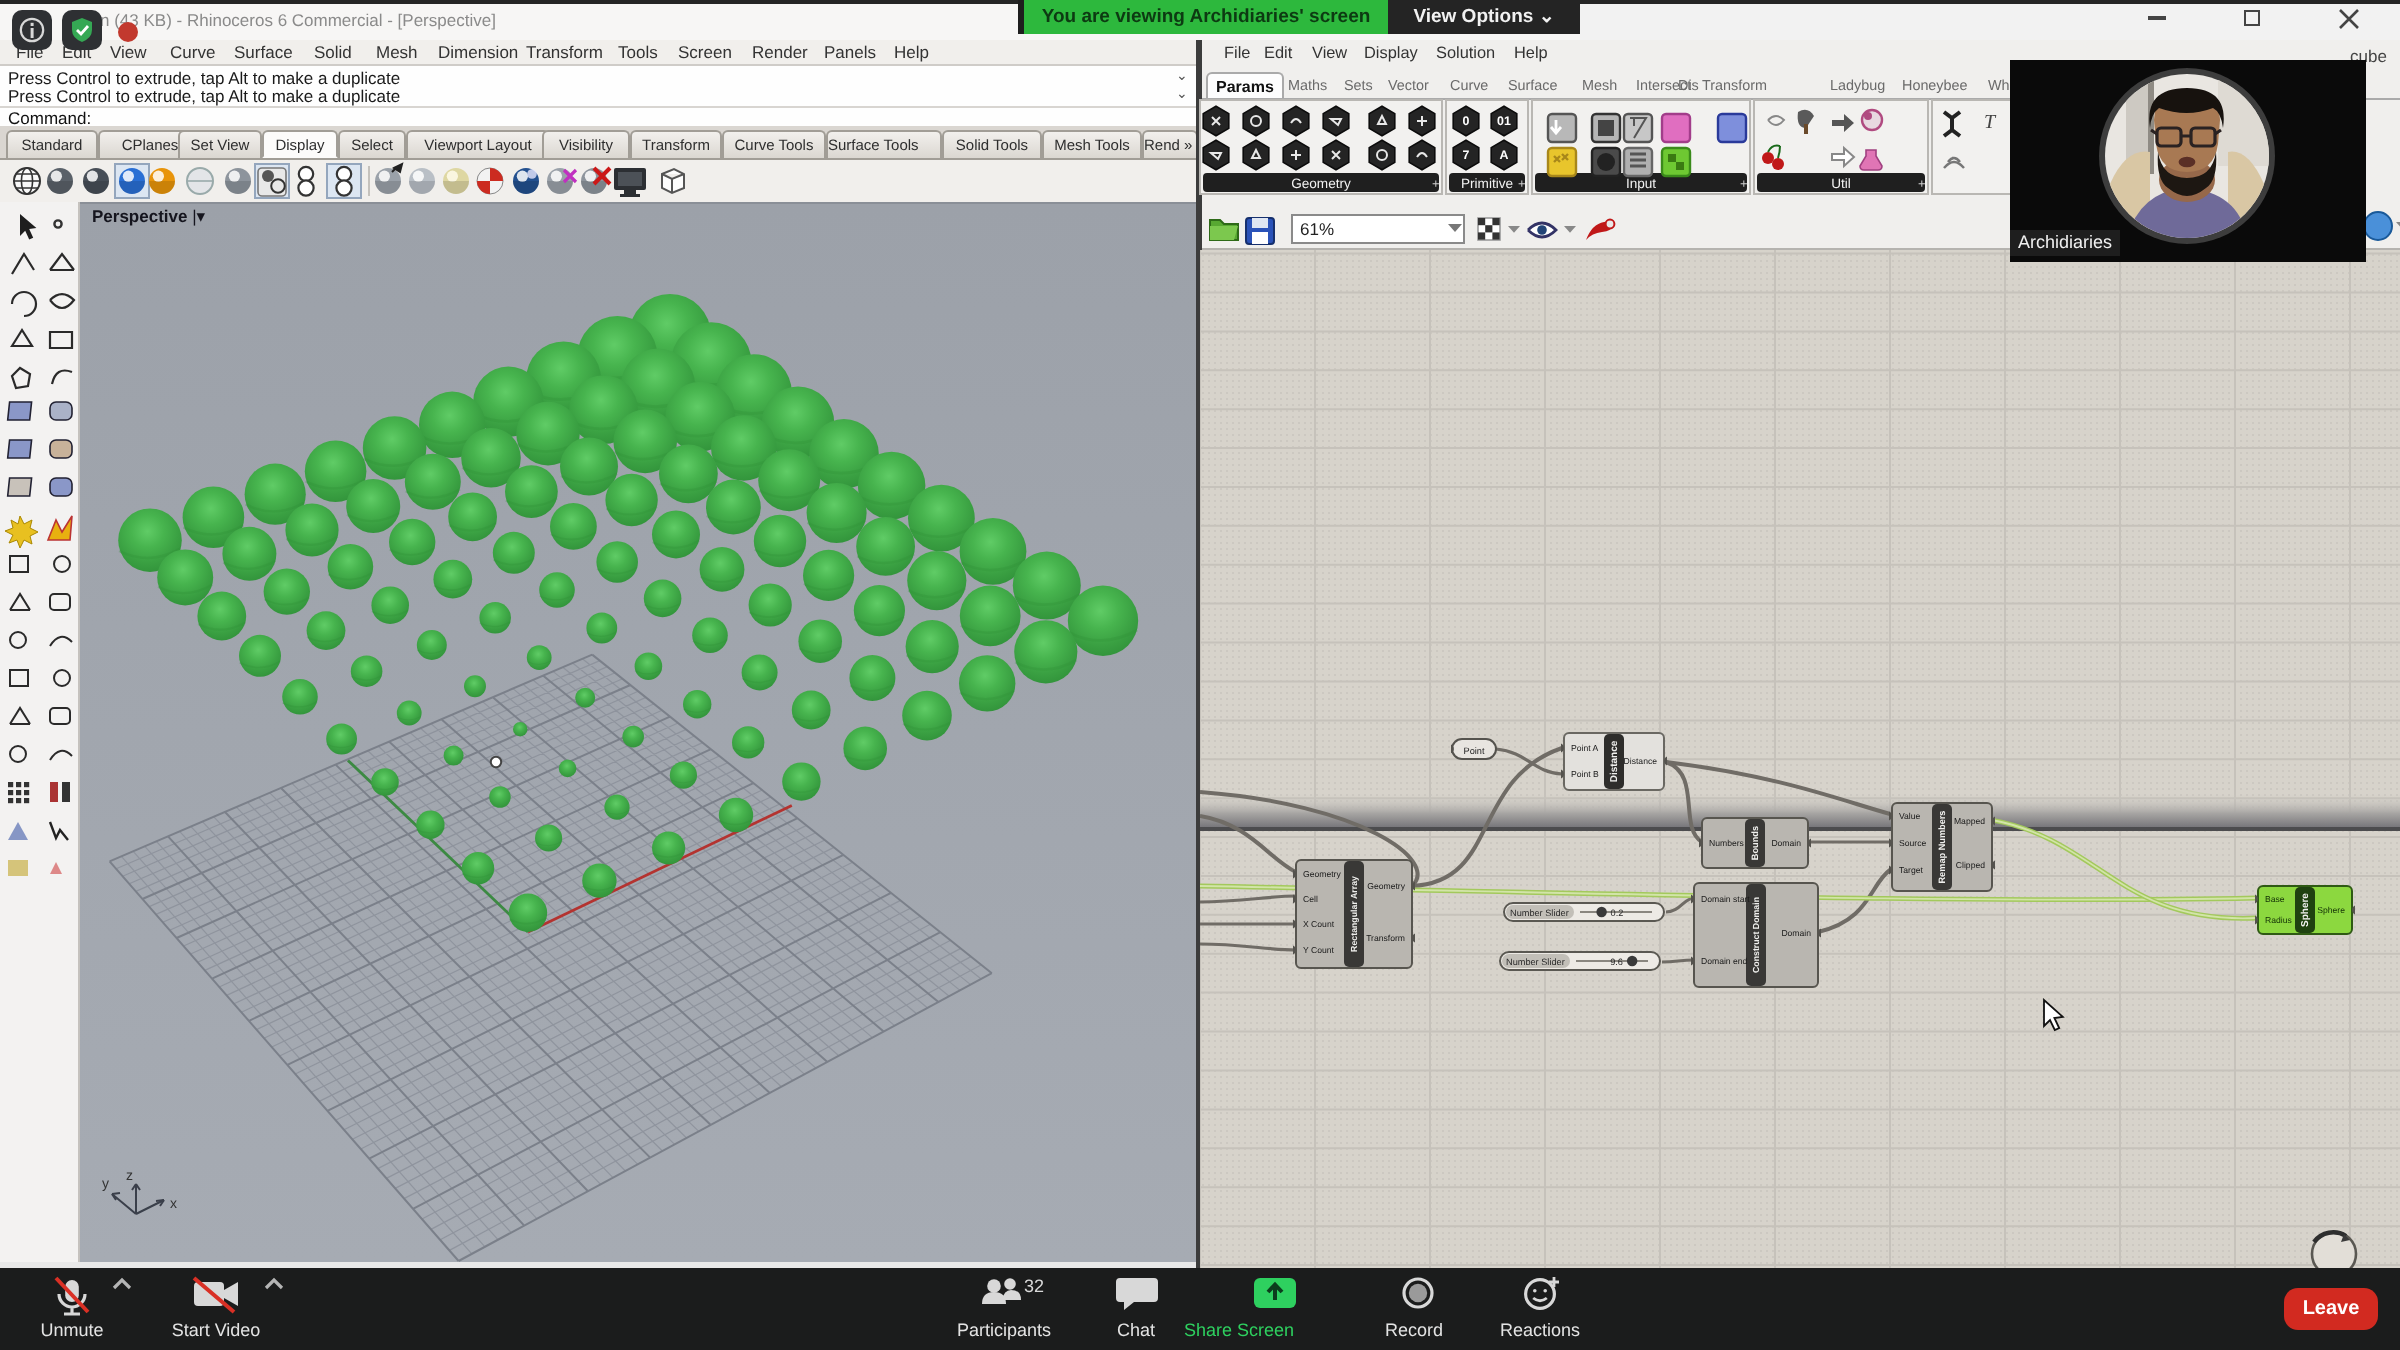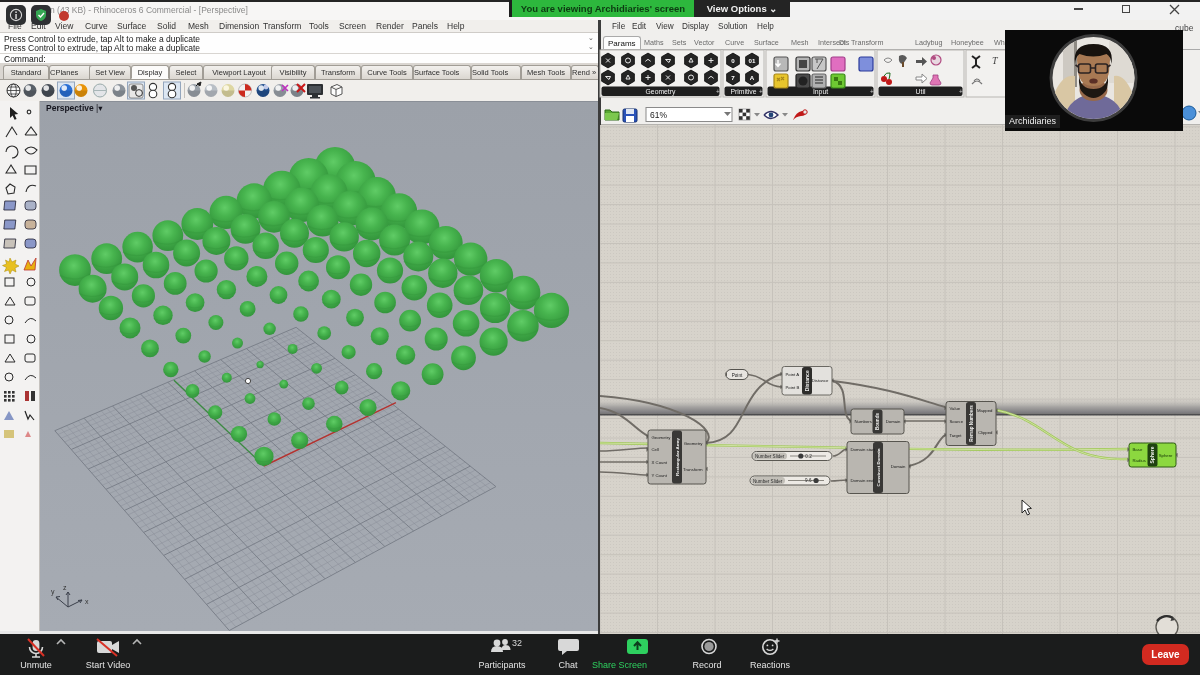--- a/index.html
+++ b/index.html
@@ -43,30 +43,30 @@
     </div>
     <div class="ab" style="left:0;top:32px;width:599px;height:31px;background:#fefefe;border-top:1px solid #cfccc8"></div>
     <div class="ab" style="left:4px;top:33.5px;font-size:8.5px;color:#1a1a1a">Press Control to extrude, tap Alt to make a duplicate</div>
     <div class="ab" style="left:4px;top:43px;font-size:8.5px;color:#1a1a1a">Press Control to extrude, tap Alt to make a duplicate</div>
     <div class="ab" style="left:0px;top:52.5px;width:599px;border-top:1px solid #d8d5d1"></div>
     <div class="ab" style="left:4px;top:53.5px;font-size:8.5px;font-weight:normal;color:#111">Command:</div>
     <div class="ab" style="left:588px;top:34px;font-size:7px;color:#555">⌄</div>
     <div class="ab" style="left:588px;top:43px;font-size:7px;color:#555">⌄</div>
     <div class="ab" style="left:0;top:63px;width:601px;height:17px;background:#dad6d1;border-bottom:1px solid #a19d96">
       <div style="position:absolute;left:3px;top:2px;width:46px;height:14px;background:linear-gradient(#f2f0ed,#dbd7d1);border:1px solid #a19d96;border-bottom:none;border-radius:3px 3px 0 0;font-size:7.5px;color:#2e2e2e;text-align:center;line-height:14px;white-space:nowrap;overflow:hidden">Standard</div>
-      <div style="position:absolute;left:49px;top:2px;width:52px;height:14px;background:linear-gradient(#f2f0ed,#dbd7d1);border:1px solid #a19d96;border-bottom:none;border-radius:3px 3px 0 0;font-size:7.5px;color:#2e2e2e;text-align:left;line-height:14px;white-space:nowrap;overflow:hidden">CPlanes</div>
+      <div style="position:absolute;left:49px;top:2px;width:52px;height:14px;background:linear-gradient(#f2f0ed,#dbd7d1);border:1px solid #a19d96;border-bottom:none;border-radius:3px 3px 0 0;font-size:7.5px;color:#2e2e2e;text-align:center;line-height:14px;white-space:nowrap;overflow:hidden">CPlanes</div>
       <div style="position:absolute;left:89px;top:2px;width:42px;height:14px;background:linear-gradient(#f2f0ed,#dbd7d1);border:1px solid #a19d96;border-bottom:none;border-radius:3px 3px 0 0;font-size:7.5px;color:#2e2e2e;text-align:center;line-height:14px;white-space:nowrap;overflow:hidden">Set View</div>
       <div style="position:absolute;left:131px;top:2px;width:38px;height:14px;background:#fcfbfa;border:1px solid #a19d96;border-bottom:none;border-bottom:1px solid #fcfbfa;border-radius:3px 3px 0 0;font-size:7.5px;color:#2e2e2e;text-align:center;line-height:14px;white-space:nowrap;overflow:hidden">Display</div>
       <div style="position:absolute;left:169px;top:2px;width:34px;height:14px;background:linear-gradient(#f2f0ed,#dbd7d1);border:1px solid #a19d96;border-bottom:none;border-radius:3px 3px 0 0;font-size:7.5px;color:#2e2e2e;text-align:center;line-height:14px;white-space:nowrap;overflow:hidden">Select</div>
       <div style="position:absolute;left:203px;top:2px;width:72px;height:14px;background:linear-gradient(#f2f0ed,#dbd7d1);border:1px solid #a19d96;border-bottom:none;border-radius:3px 3px 0 0;font-size:7.5px;color:#2e2e2e;text-align:center;line-height:14px;white-space:nowrap;overflow:hidden">Viewport Layout</div>
       <div style="position:absolute;left:271px;top:2px;width:44px;height:14px;background:linear-gradient(#f2f0ed,#dbd7d1);border:1px solid #a19d96;border-bottom:none;border-radius:3px 3px 0 0;font-size:7.5px;color:#2e2e2e;text-align:center;line-height:14px;white-space:nowrap;overflow:hidden">Visibility</div>
       <div style="position:absolute;left:315px;top:2px;width:46px;height:14px;background:linear-gradient(#f2f0ed,#dbd7d1);border:1px solid #a19d96;border-bottom:none;border-radius:3px 3px 0 0;font-size:7.5px;color:#2e2e2e;text-align:center;line-height:14px;white-space:nowrap;overflow:hidden">Transform</div>
       <div style="position:absolute;left:361px;top:2px;width:52px;height:14px;background:linear-gradient(#f2f0ed,#dbd7d1);border:1px solid #a19d96;border-bottom:none;border-radius:3px 3px 0 0;font-size:7.5px;color:#2e2e2e;text-align:center;line-height:14px;white-space:nowrap;overflow:hidden">Curve Tools</div>
       <div style="position:absolute;left:413px;top:2px;width:58px;height:14px;background:linear-gradient(#f2f0ed,#dbd7d1);border:1px solid #a19d96;border-bottom:none;border-radius:3px 3px 0 0;font-size:7.5px;color:#2e2e2e;line-height:14px;white-space:nowrap;overflow:hidden">Surface Tools</div>
-      <div style="position:absolute;left:471px;top:2px;width:50px;height:14px;background:linear-gradient(#f2f0ed,#dbd7d1);border:1px solid #a19d96;border-bottom:none;border-radius:3px 3px 0 0;font-size:7.5px;color:#2e2e2e;line-height:14px;white-space:nowrap;overflow:hidden">Solid Tools</div>
+      <div style="position:absolute;left:471px;top:2px;width:50px;height:14px;background:linear-gradient(#f2f0ed,#dbd7d1);border:1px solid #a19d96;border-bottom:none;border-radius:3px 3px 0 0;font-size:7.5px;color:#2e2e2e;text-align:center;line-height:14px;white-space:nowrap;overflow:hidden">Solid Tools</div>
       <div style="position:absolute;left:521px;top:2px;width:50px;height:14px;background:linear-gradient(#f2f0ed,#dbd7d1);border:1px solid #a19d96;border-bottom:none;border-radius:3px 3px 0 0;font-size:7.5px;color:#2e2e2e;text-align:center;line-height:14px;white-space:nowrap;overflow:hidden">Mesh Tools</div>
       <div style="position:absolute;left:571px;top:2px;width:28px;height:14px;background:linear-gradient(#f2f0ed,#dbd7d1);border:1px solid #a19d96;border-bottom:none;border-radius:3px 3px 0 0;font-size:7.5px;color:#2e2e2e;line-height:14px;white-space:nowrap;overflow:hidden">Rend »</div>
     </div>
     <div class="ab" style="left:0;top:80px;width:601px;height:21px;background:#f1efec"><svg width="400" height="21" viewBox="0 0 400 21">
         <rect x="57.5" y="2" width="17" height="17" fill="#dce6f2" stroke="#94a6bd" stroke-width="1"></rect>
         <rect x="127.5" y="2" width="17" height="17" fill="#dce6f2" stroke="#94a6bd" stroke-width="1"></rect>
         <rect x="163.5" y="2" width="17" height="17" fill="#dce6f2" stroke="#94a6bd" stroke-width="1"></rect>
         <circle cx="13.5" cy="10.5" r="6.5" fill="#f8f8f8" stroke="#333" stroke-width="1"></circle>
         <ellipse cx="13.5" cy="10.5" rx="2.8" ry="6.5" fill="none" stroke="#333" stroke-width="0.8"></ellipse>
         <path d="M7,10.5 h13 M8,7 h11 M8,14 h11" stroke="#333" stroke-width="0.8"></path>
@@ -435,21 +435,21 @@
     <div class="ab" style="left:0;top:21px;width:1200px;height:13px">
       <span style="position:absolute;left:612px;top:1px;font-size:8.2px;color:#333">File</span>
       <span style="position:absolute;left:632px;top:1px;font-size:8.2px;color:#333">Edit</span>
       <span style="position:absolute;left:656px;top:1px;font-size:8.2px;color:#333">View</span>
       <span style="position:absolute;left:682px;top:1px;font-size:8.2px;color:#333">Display</span>
       <span style="position:absolute;left:718px;top:1px;font-size:8.2px;color:#333">Solution</span>
       <span style="position:absolute;left:757px;top:1px;font-size:8.2px;color:#333">Help</span>
     </div>
     <div class="ab" style="left:601px;top:35px;width:599px;height:15px;background:#f0efed;border-bottom:1px solid #aaa"></div>
     <div class="ab" style="left:0;top:35px;width:1200px;height:15px">
-      <div style="position:absolute;left:603px;top:1px;height:13px;padding:0 4px;background:#fdfdfd;border:1px solid #aaa;border-bottom:none;border-radius:3px 3px 0 0;font-size:8px;font-weight:normal;color:#111;line-height:13px">Params</div>
+      <div style="position:absolute;left:603px;top:1px;height:13px;padding:0 4px;background:#fdfdfd;border:1px solid #aaa;border-bottom:none;border-radius:3px 3px 0 0;font-size:8px;font-weight:bold;color:#111;line-height:13px">Params</div>
       <span style="position:absolute;left:644px;top:3px;font-size:7.2px;color:#6a6a6a">Maths</span>
       <span style="position:absolute;left:672px;top:3px;font-size:7.2px;color:#6a6a6a">Sets</span>
       <span style="position:absolute;left:694px;top:3px;font-size:7.2px;color:#6a6a6a">Vector</span>
       <span style="position:absolute;left:725px;top:3px;font-size:7.2px;color:#6a6a6a">Curve</span>
       <span style="position:absolute;left:754px;top:3px;font-size:7.2px;color:#6a6a6a">Surface</span>
       <span style="position:absolute;left:791px;top:3px;font-size:7.2px;color:#6a6a6a">Mesh</span>
       <span style="position:absolute;left:818px;top:3px;font-size:7.2px;color:#6a6a6a">Intersect</span>
       <span style="position:absolute;left:851px;top:3px;font-size:7.2px;color:#6a6a6a">Transform</span>
       <span style="position:absolute;left:839px;top:3px;font-size:7.2px;color:#6a6a6a">Dis</span>
       <span style="position:absolute;left:915px;top:3px;font-size:7.2px;color:#6a6a6a">Ladybug</span>

